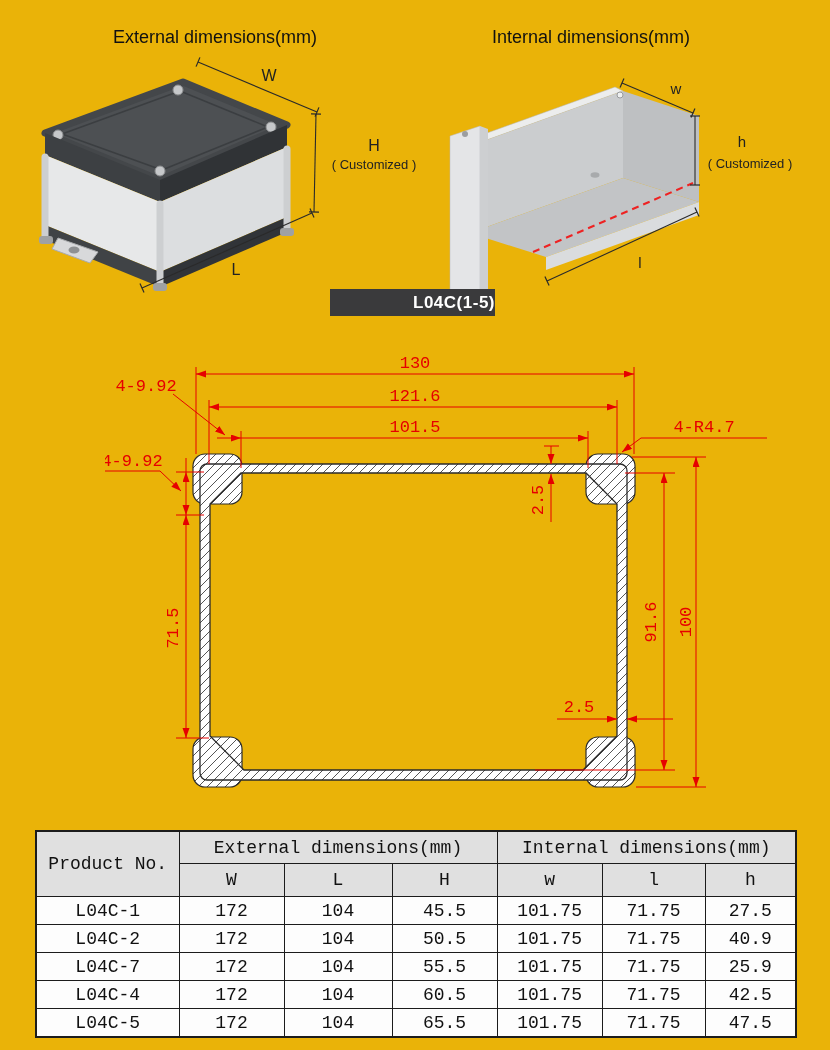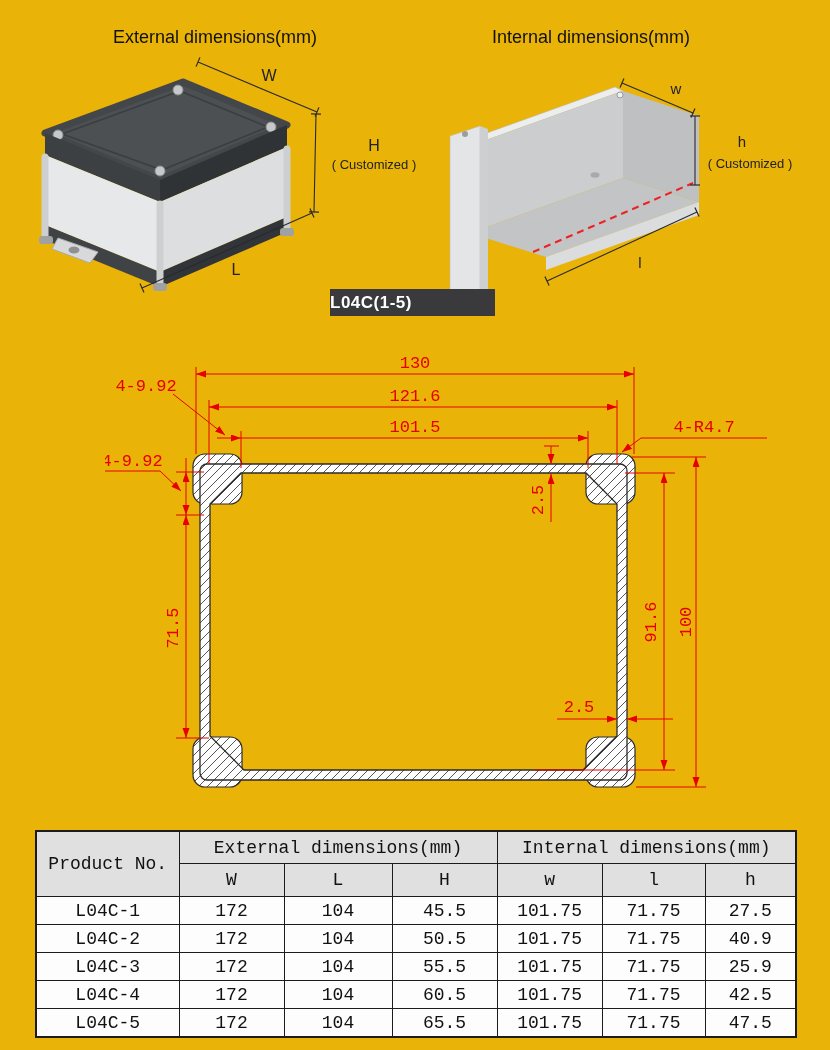--- a/index.html
+++ b/index.html
@@ -3,21 +3,21 @@
 <meta charset="utf-8">
 <style>
   html,body{margin:0;padding:0;background:#fff;}
   #page{position:relative;width:830px;height:1050px;background:#eab308;overflow:hidden;
         font-family:"Liberation Sans",sans-serif;color:#1a1a1a;}
   .abs{position:absolute;}
   .view-title{font-size:18px;color:#111;text-align:center;white-space:nowrap;}
   #title-ext{left:90px;top:27px;width:250px;}
   #title-int{left:466px;top:27px;width:250px;}
   #badge{left:330px;top:289px;width:165px;height:27px;background:#3a3a3c;color:#fff;
-         font-size:17px;font-weight:bold;letter-spacing:.5px;text-align:left;line-height:27px;}
+         font-size:17px;font-weight:bold;letter-spacing:.5px;text-align:right;line-height:27px;}
   
   #spec{left:35px;top:822px;width:760px;border-collapse:collapse;table-layout:fixed;
         font-family:"Liberation Mono",monospace;font-size:18px;color:#111;margin-top:8px;}
   #spec td,#spec th{border:1.5px solid #1c1c1c;text-align:center;padding:0;
         font-weight:normal;overflow:hidden;white-space:nowrap;}
   #spec{border:2.5px solid #1c1c1c;}
   #spec .hdr{background:#e0e0e0;}
   #spec tr.h1 th{height:31px;}
   #spec tr.h2 th{height:32px;}
   #spec tr.data td{height:27px;background:#fdfdfd;}
@@ -211,21 +211,21 @@
     <tr class="data">
       <td>L04C-2</td>
           <td>172</td>
       <td>104</td>
           <td>50.5</td>
       <td>101.75</td>
           <td>71.75</td>
       <td>40.9</td>
     </tr>
     <tr class="data">
-      <td>L04C-3</td>
+      <td>L04C-7</td>
           <td>172</td>
       <td>104</td>
           <td>55.5</td>
       <td>101.75</td>
           <td>71.75</td>
       <td>25.9</td>
     </tr>
     <tr class="data">
       <td>L04C-4</td>
           <td>172</td>

